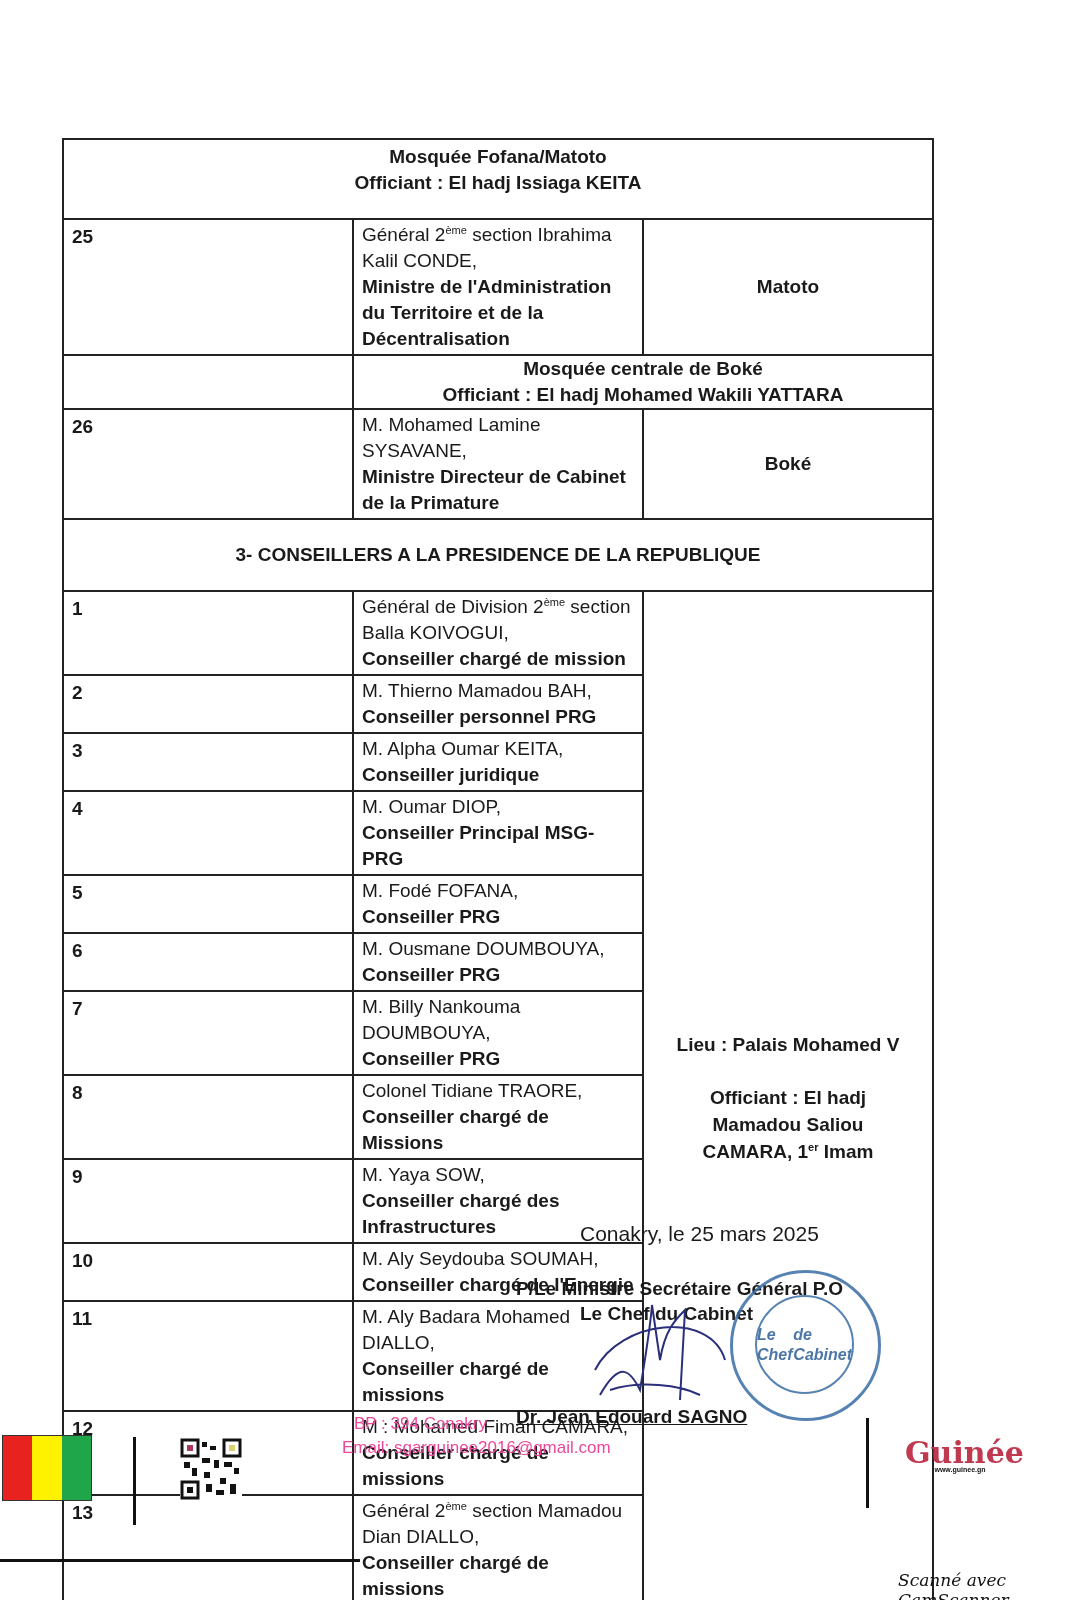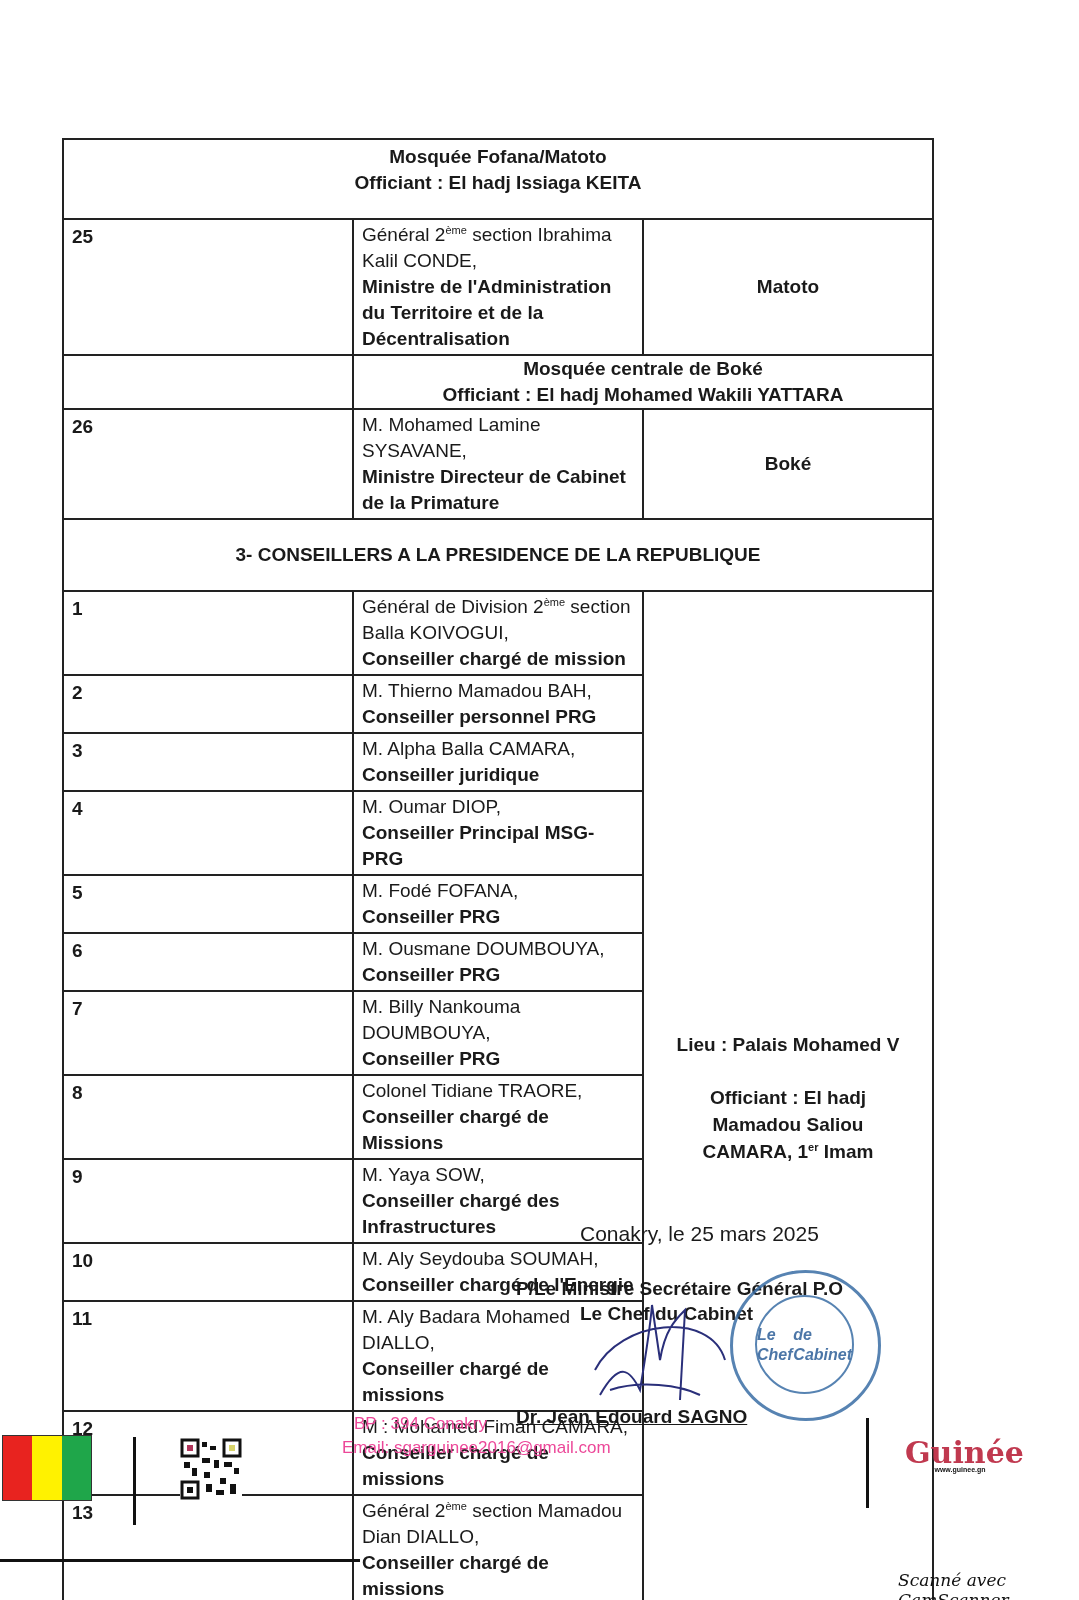--- a/index.html
+++ b/index.html
@@ -121,21 +121,21 @@
   <tr>
     <td class="num">2</td>
     <td class="person">
       <span class="name-line">M. Thierno Mamadou BAH,</span>
       <span class="role-line">Conseiller personnel PRG</span>
     </td>
   </tr>
   <tr>
     <td class="num">3</td>
     <td class="person">
-      <span class="name-line">M. Alpha Balla CAMARA,</span>
+      <span class="name-line">M. Alpha Oumar KEITA,</span>
       <span class="role-line">Conseiller juridique</span>
     </td>
   </tr>
   <tr>
     <td class="num">4</td>
     <td class="person">
       <span class="name-line">M. Oumar DIOP,</span>
       <span class="role-line">Conseiller Principal MSG-PRG</span>
     </td>
   </tr>

